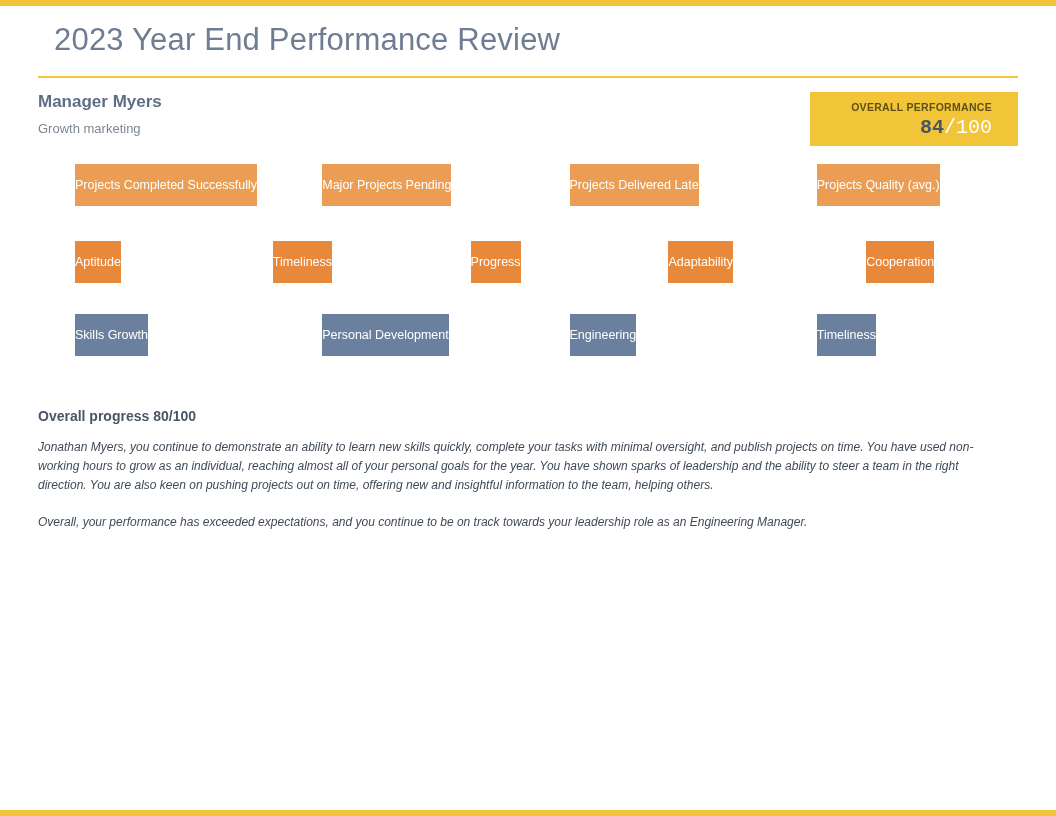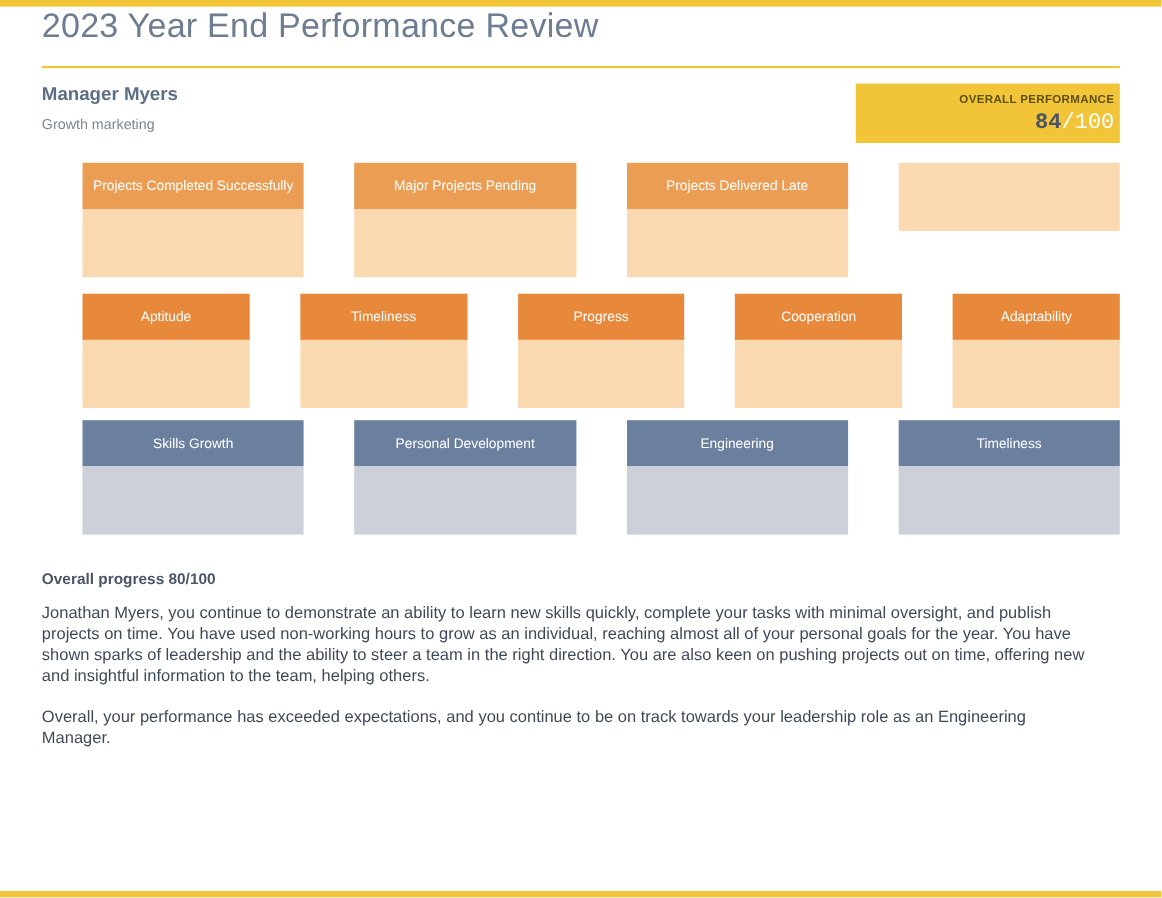--- a/index.html
+++ b/index.html
@@ -34,21 +34,21 @@
   .page {
     position: absolute;
     top: 6px;
     left: 0;
     width: 1056px;
     height: 804px;
     padding: 0 38px;
     box-sizing: border-box;
   }
   h1.doc-title {
-    margin: 0;
+    margin: 16px;
     font-size: 31px;
     font-weight: normal;
     color: #6e7d91;
     letter-spacing: 0.2px;
   }
   .title-rule {
     margin-top: 18px;
     height: 2px;
     background: #f2c438;
     width: 980px;
@@ -64,25 +64,25 @@
     font-weight: bold;
     color: #5d6f86;
     margin: 0;
   }
   .person-role {
     font-size: 13px;
     color: #7b8794;
     margin-top: 9px;
   }
   .score-box {
-    width: 240px;
+    width: 208px;
     height: 54px;
     background: #f2c438;
     box-sizing: border-box;
-    padding: 9px 5px 0 0;
+    padding: 9px 26px 0 0;
     text-align: right;
   }
   .score-label {
     font-size: 10.5px;
     font-weight: bold;
     color: #5d5116;
     letter-spacing: 0.3px;
   }
   .score-value {
     margin-top: 3px;
@@ -100,21 +100,21 @@
     font-size: 20px;
   }
   .band {
     display: flex;
     margin-top: 18px;
     gap: 9px;
   }
   .card {
     flex: 1 1 0;
     display: flex;
-    flex-direction: column;
+    flex-direction: row;
     margin-left: 37px;
   }
   .card-head {
     height: 42px;
     display: flex;
     align-items: center;
     justify-content: center;
     font-size: 12.5px;
     color: #ffffff;
     text-align: center;
@@ -136,25 +136,26 @@
     margin-top: 32px;
   }
   .band-c { margin-top: 11px; }
   .progress-title {
     font-size: 14px;
     font-weight: bold;
     color: #4a5568;
     margin-top: 32px;
   }
   .body-copy {
-    font-size: 15px;
+    font-size: 12px;
     line-height: 19px;
     color: #3f4a58;
     margin-top: 14px;
     width: 955px;
+    font-style: italic;
   }
   .body-copy.second {
     margin-top: 18px;
   }
 </style>
 </head>
 <body>
 
 <div class="top-rule"></div>
 
@@ -183,43 +184,44 @@
     </div>
     <div class="card">
       <div class="card-head">Major Projects Pending</div>
       <div class="card-body"></div>
     </div>
     <div class="card">
       <div class="card-head">Projects Delivered Late</div>
       <div class="card-body"></div>
     </div>
     <div class="card">
+      <div class="card-head">Projects Quality (avg.)</div>
       <div class="card-body"></div>
     </div>
   </div>
 
   <div class="band band-b">
     <div class="card">
       <div class="card-head">Aptitude</div>
       <div class="card-body"></div>
     </div>
     <div class="card">
       <div class="card-head">Timeliness</div>
       <div class="card-body"></div>
     </div>
     <div class="card">
       <div class="card-head">Progress</div>
       <div class="card-body"></div>
     </div>
     <div class="card">
+      <div class="card-head">Adaptability</div>
+      <div class="card-body"></div>
+    </div>
+    <div class="card">
       <div class="card-head">Cooperation</div>
-      <div class="card-body"></div>
-    </div>
-    <div class="card">
-      <div class="card-head">Adaptability</div>
       <div class="card-body"></div>
     </div>
   </div>
 
 
   <div class="band band-c">
     <div class="card">
       <div class="card-head">Skills Growth</div>
       <div class="card-body"></div>
     </div>

